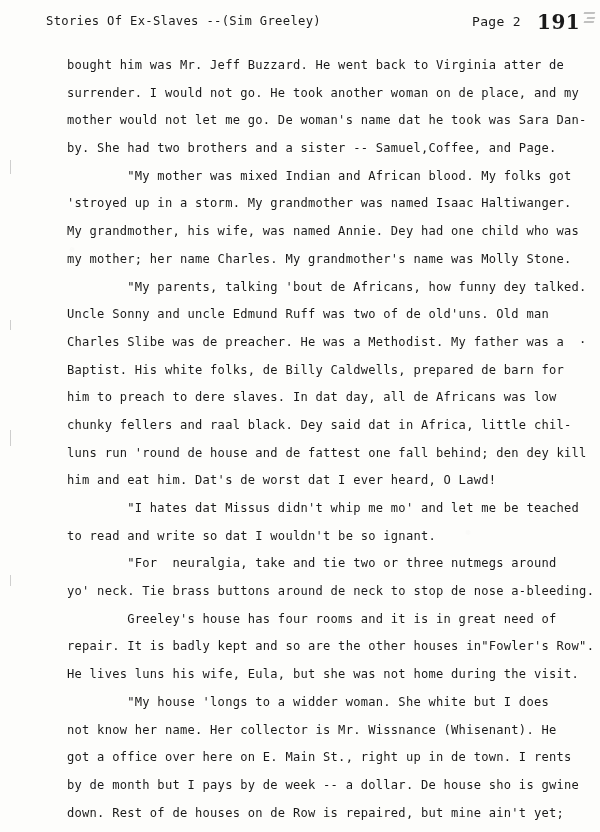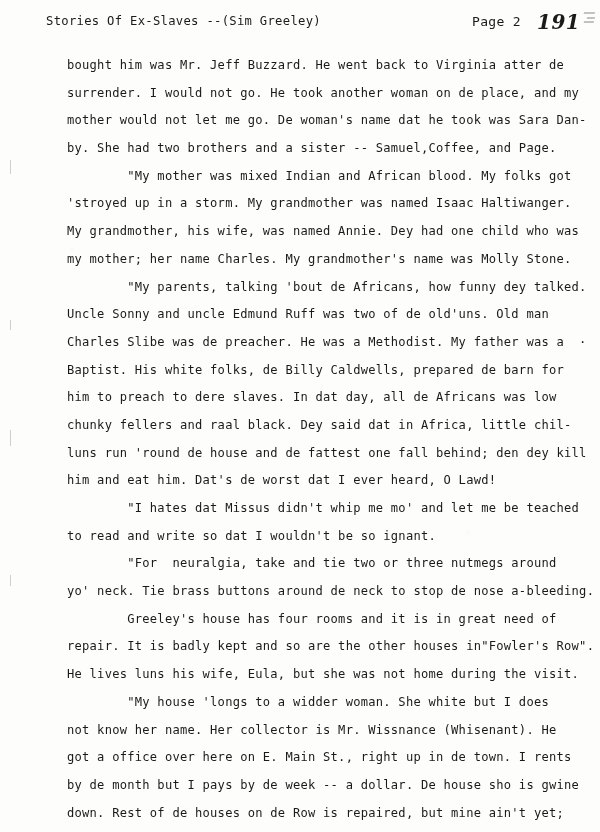--- a/index.html
+++ b/index.html
@@ -58,21 +58,20 @@
     white-space: nowrap;
   }
   .stamp-number {
     position: absolute;
     left: 537px;
     top: 0px;
     font-family: "DejaVu Serif", serif;
     font-size: 20px;
     font-weight: bold;
     letter-spacing: 0.5px;
-    font-style: italic;
   }
   .corner-marks {
     position: absolute;
     right: 2px;
     top: 2px;
     width: 14px;
     height: 20px;
     opacity: 0.35;
   }
   .corner-marks span {

